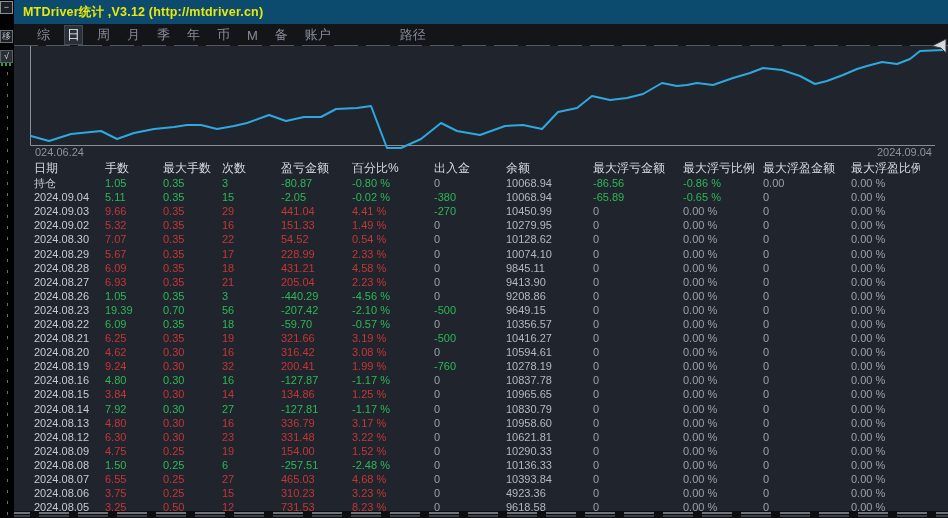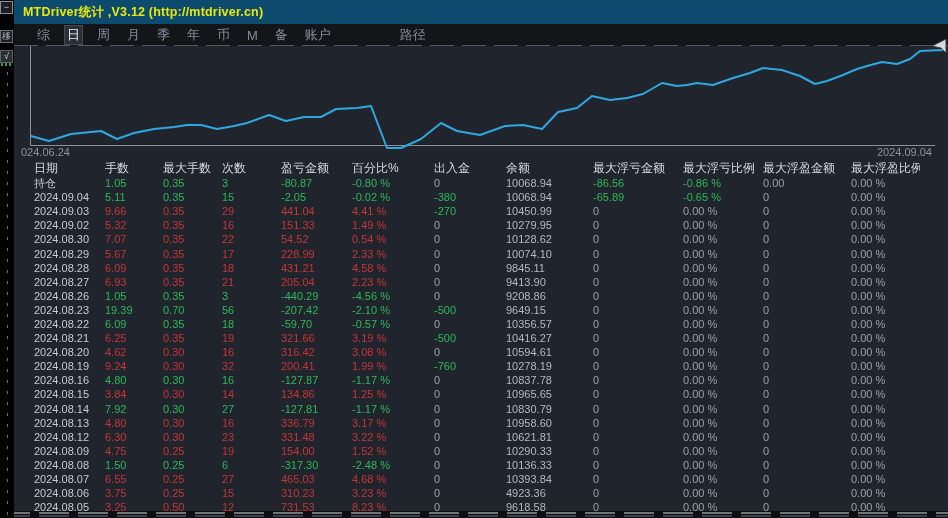--- a/index.html
+++ b/index.html
@@ -30,21 +30,21 @@
   .mitem:last-child{margin-left:52px;}
 
   
   .content{position:absolute;left:14px;top:46px;width:934px;height:465px;background:#20242c;}
 
   
   .chart{position:absolute;left:0;top:0;width:934px;height:115px;}
   .chart svg{position:absolute;left:0;top:0;}
   .axis{stroke:#8a8f96;stroke-width:1;}
   .chart .lbl{position:absolute;top:100px;color:#8d939c;font-size:11px;}
-  .chart .lbl.start{left:7px;}
+  .chart .lbl.start{left:21px;}
   .chart .lbl.end{right:16px;}
 
   
   .table{position:absolute;left:0;top:114px;width:906px;padding-left:20px;box-sizing:border-box;}
   .trow,.hrow{display:grid;grid-template-columns:71px 58px 59px 59px 71px 82px 72px 87px 90px 80px 88px 1fr;}
   .hrow{height:16px;align-items:center;}
   .trow{height:14.1px;align-items:center;}
   .cell{font-size:11px;white-space:nowrap;overflow:hidden;}
   .cell.h{color:#d6dae2;font-size:12px;}
   .w{color:#c6cad2;}      
@@ -400,21 +400,21 @@
             <div class="cell z">0</div>
             <div class="cell z">0.00 %</div>
             <div class="cell z">0</div>
             <div class="cell z">0.00 %</div>
           </div>
           <div class="trow">
             <div class="cell w">2024.08.08</div>
             <div class="cell g">1.50</div>
             <div class="cell g">0.25</div>
             <div class="cell g">6</div>
-            <div class="cell g">-317.30</div>
+            <div class="cell g">-257.51</div>
             <div class="cell g">-2.48 %</div>
             <div class="cell z">0</div>
             <div class="cell b">10136.33</div>
             <div class="cell z">0</div>
             <div class="cell z">0.00 %</div>
             <div class="cell z">0</div>
             <div class="cell z">0.00 %</div>
           </div>
           <div class="trow">
             <div class="cell w">2024.08.07</div>

